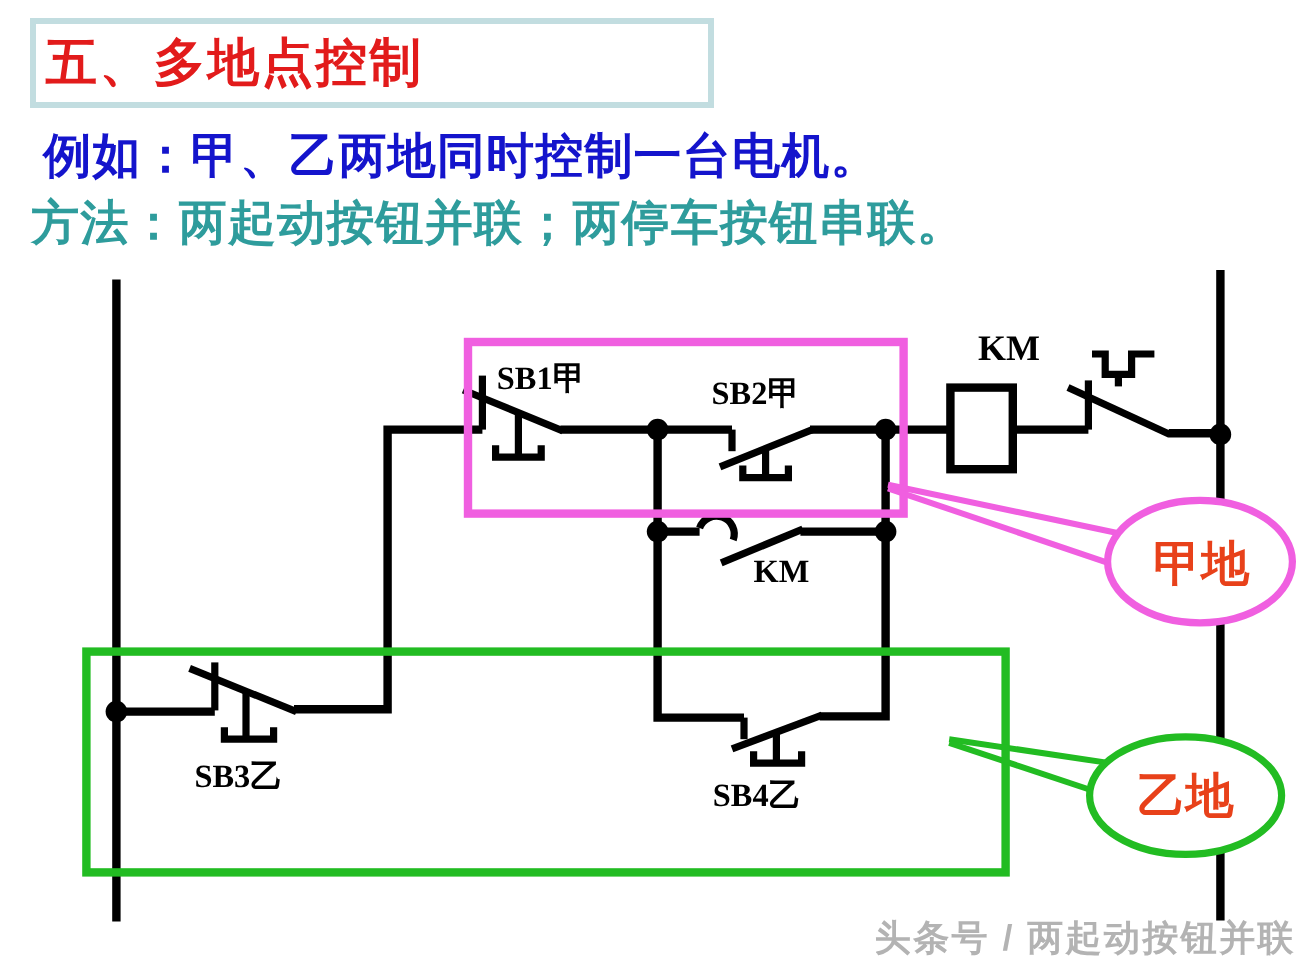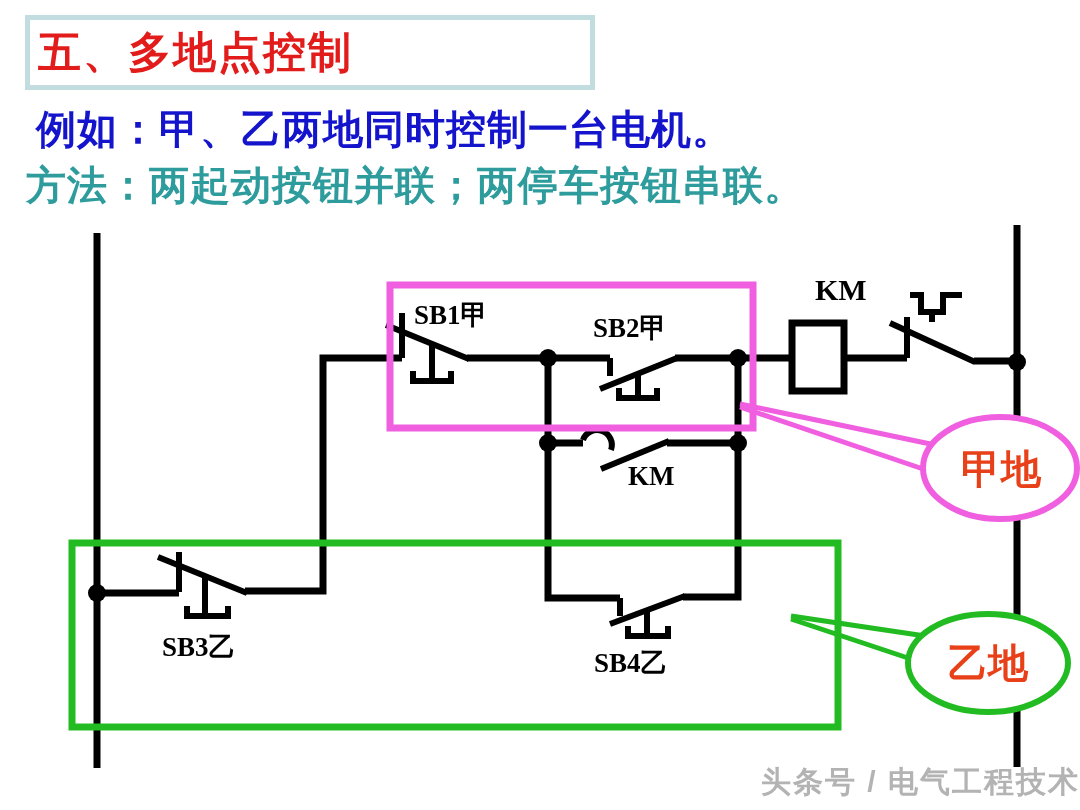--- a/index.html
+++ b/index.html
@@ -155,14 +155,14 @@
     <g>
       <text class="lbl" x="414" y="324">SB1甲</text>
       <text class="lbl" x="593" y="337">SB2甲</text>
       <text class="lbl" x="162" y="656">SB3乙</text>
       <text class="lbl" x="594" y="672">SB4乙</text>
       <text class="lbl lbl-km" x="815" y="300">KM</text>
       <text class="lbl" x="628" y="485">KM</text>
     </g>
   </svg>
 
-  <div class="watermark">头条号 / 电气工程技术</div>
+  <div class="watermark">头条号 / 两起动按钮并联</div>
 </div>
 
 </body></html>

